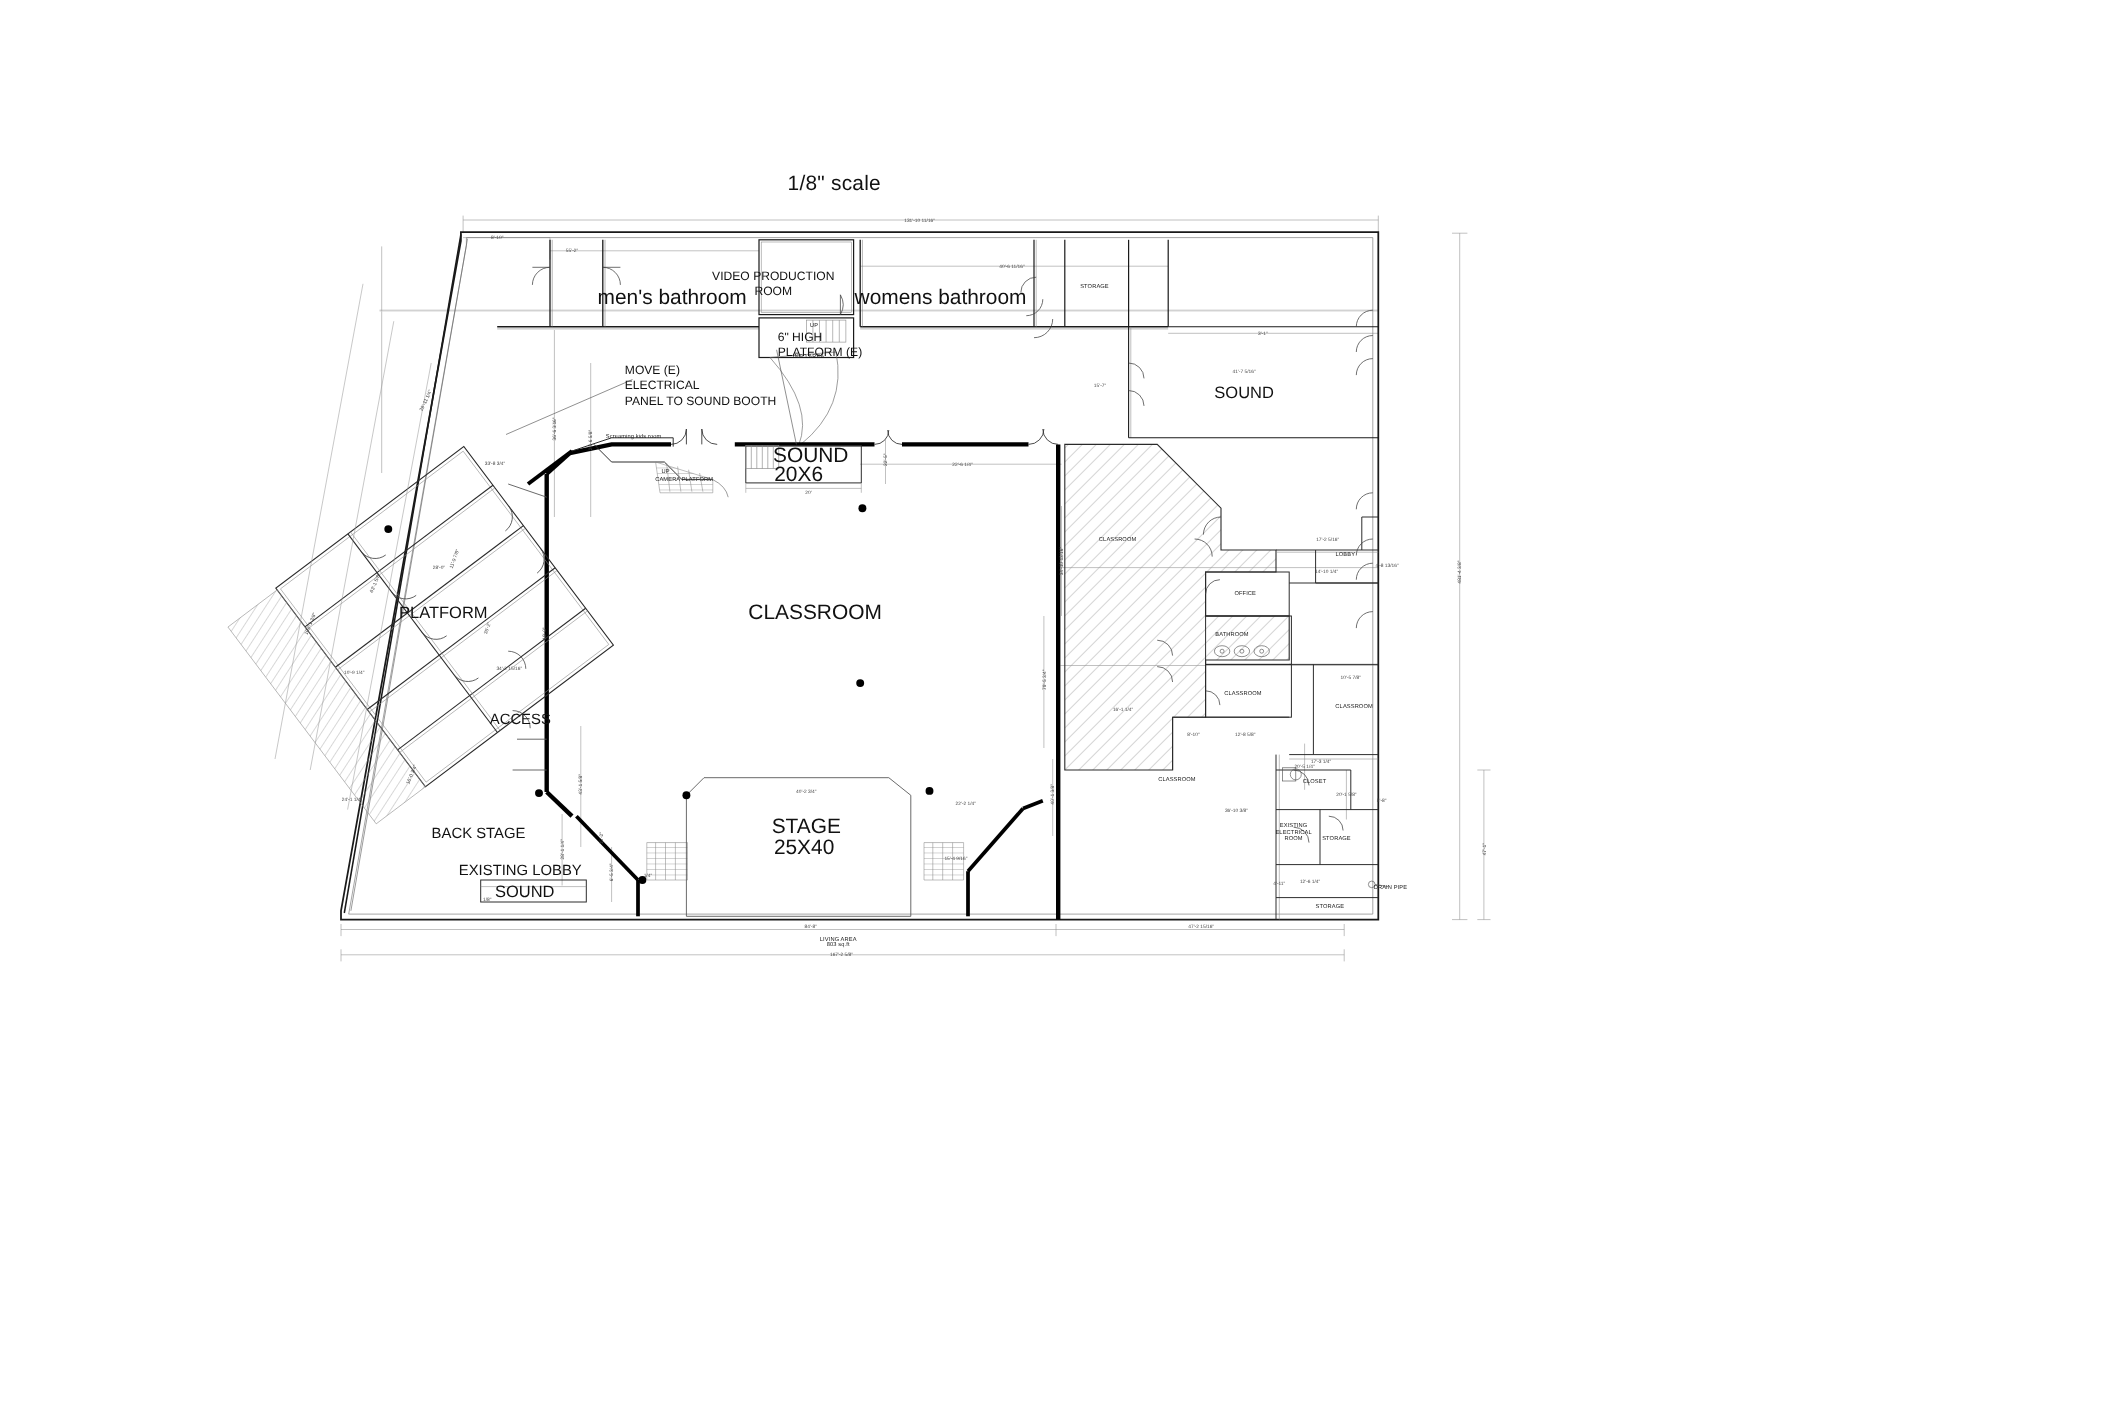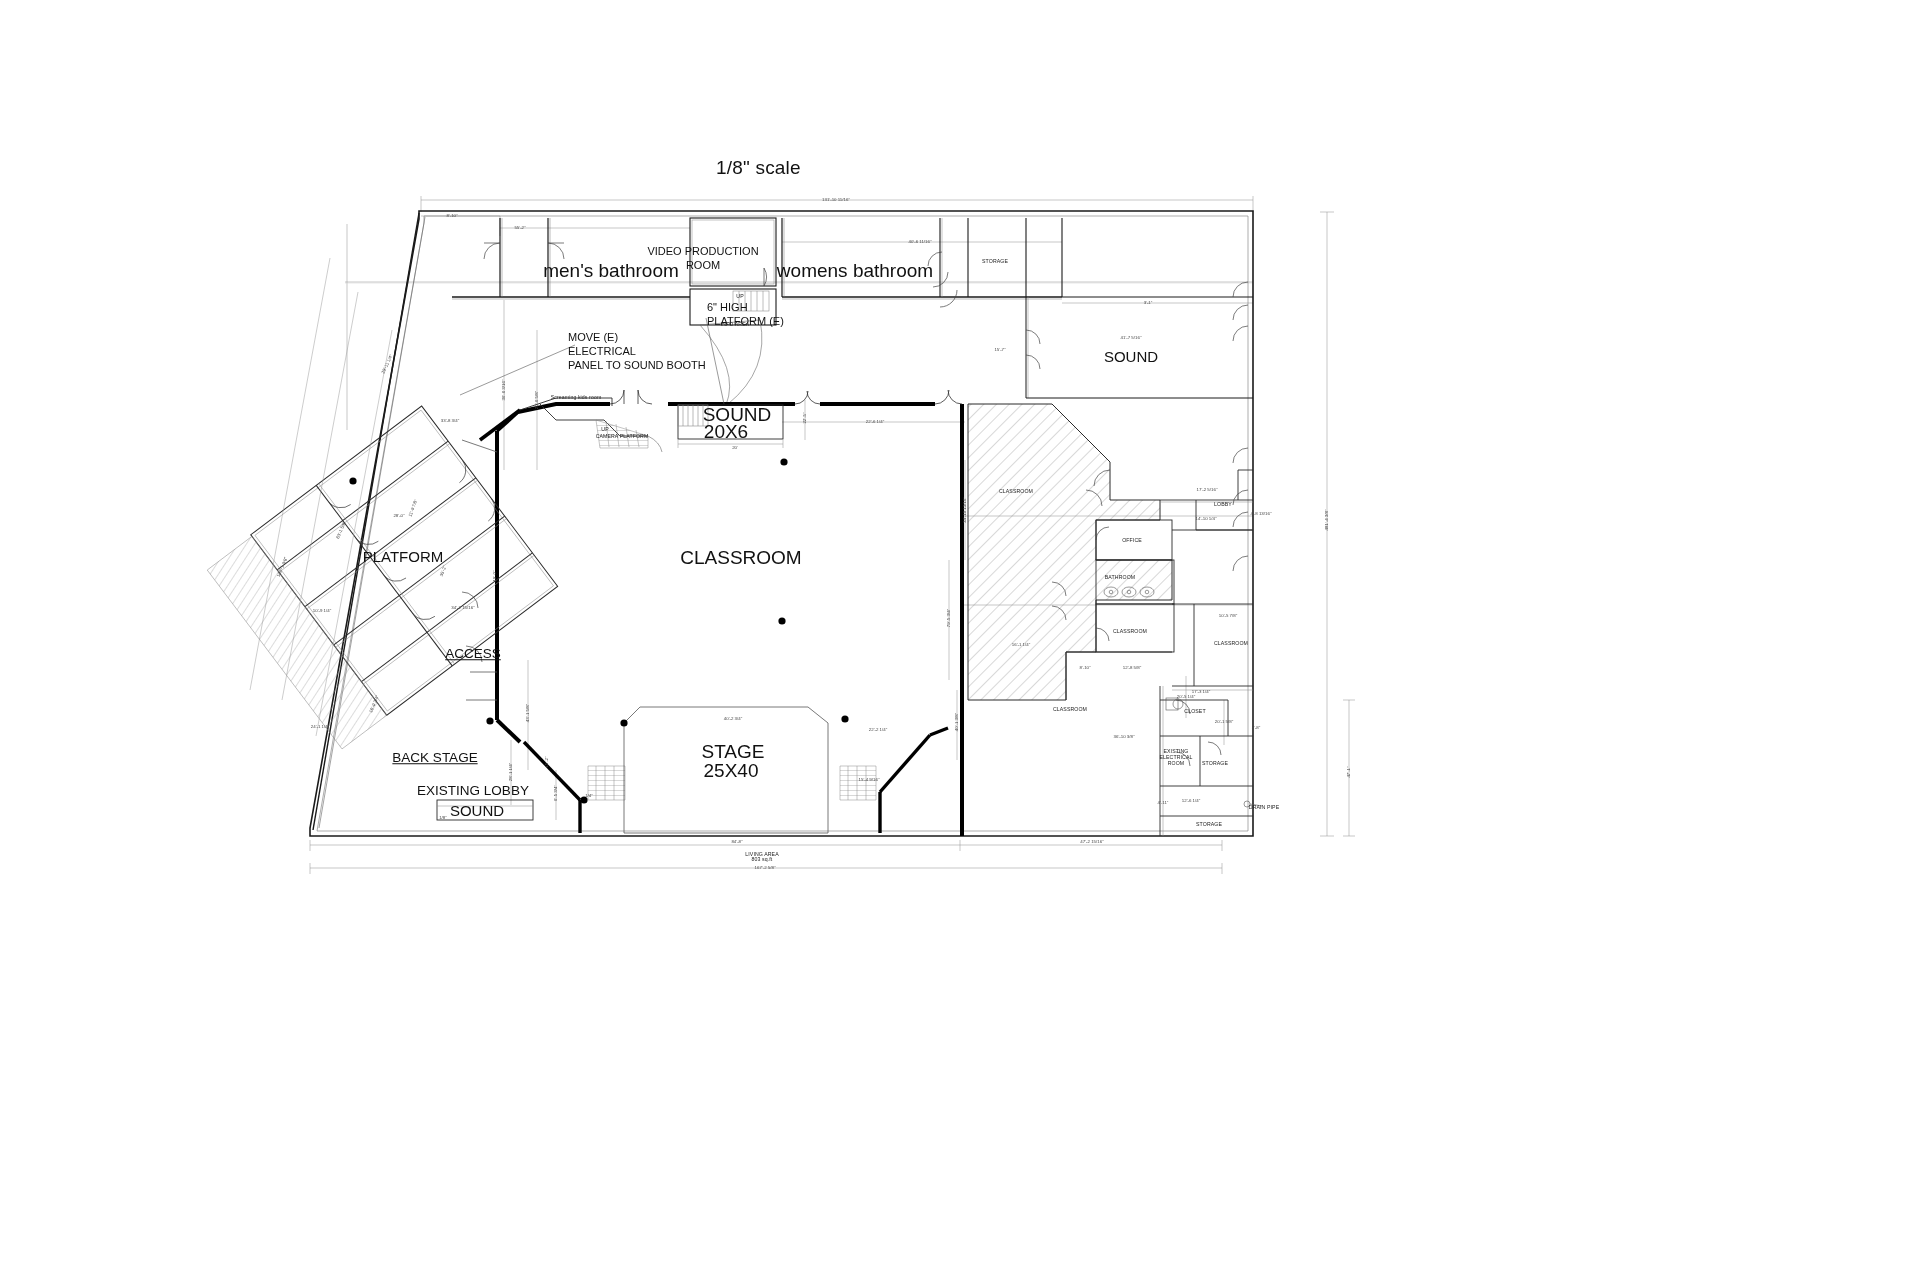--- a/index.html
+++ b/index.html
@@ -370,22 +370,22 @@
       <div class="lbl t-big ctr" style="left: 855px; top: 271px; white-space: pre; text-align: center;">womens bathroom</div>
       <div class="lbl t-note ctr" style="left: 703px; top: 241px; white-space: pre; text-align: center; margin-top: 18px;">VIDEO PRODUCTION
 ROOM</div>
       <div class="lbl t-med ctr" style="left: 1131px; top: 357px; white-space: pre; text-align: center;">SOUND</div>
       <div class="lbl t-big ctr" style="left: 741px; top: 558px; white-space: pre; text-align: center;">CLASSROOM</div>
       <div class="lbl t-big ctr" style="left: 737px; top: 415px; white-space: pre; text-align: center;">SOUND</div>
       <div class="lbl t-big ctr" style="left: 726px; top: 432px; white-space: pre; text-align: center;">20X6</div>
       <div class="lbl t-big ctr" style="left: 733px; top: 752px; white-space: pre; text-align: center;">STAGE</div>
       <div class="lbl t-big ctr" style="left: 731px; top: 771px; white-space: pre; text-align: center;">25X40</div>
       <div class="lbl t-med ctr" style="left: 403px; top: 557px; white-space: pre; text-align: center;">PLATFORM</div>
-      <div class="lbl t-room ctr" style="left: 473px; top: 654px; white-space: pre; text-align: center; text-decoration: underline;">ACCESS</div>
-      <div class="lbl t-room ctr" style="left: 435px; top: 758px; white-space: pre; text-align: left; text-decoration: underline;">BACK STAGE</div>
+      <div class="lbl t-room ctr" style="left: 473px; top: 654px; white-space: pre; text-align: center;">ACCESS</div>
+      <div class="lbl t-room ctr" style="left: 435px; top: 758px; white-space: pre; text-align: left;">BACK STAGE</div>
       <div class="lbl t-room ctr" style="left: 473px; top: 791px; white-space: pre; text-align: center;">EXISTING LOBBY</div>
       <div class="lbl t-med ctr" style="left: 477px; top: 811px; white-space: pre; text-align: center;">SOUND</div>
       <div class="lbl t-note ctr" style="left: 707px; top: 301px; transform: none;">6" HIGH
 PLATFORM (E)</div>
       <div class="lbl t-note ctr" style="left: 568px; top: 331px; transform: none;">MOVE (E)
 ELECTRICAL
 PANEL TO SOUND BOOTH</div>
       <div class="lbl t-tiny ctr" style="left: 735px; top: 325px; text-align: center;">INFO AREA</div>
       <div class="lbl t-tiny ctr" style="left: 576px; top: 398px; text-align: center;">Screaming kids room</div>
       <div class="lbl t-tiny ctr" style="left: 622px; top: 437px; text-align: center;">CAMERA PLATFORM</div>

